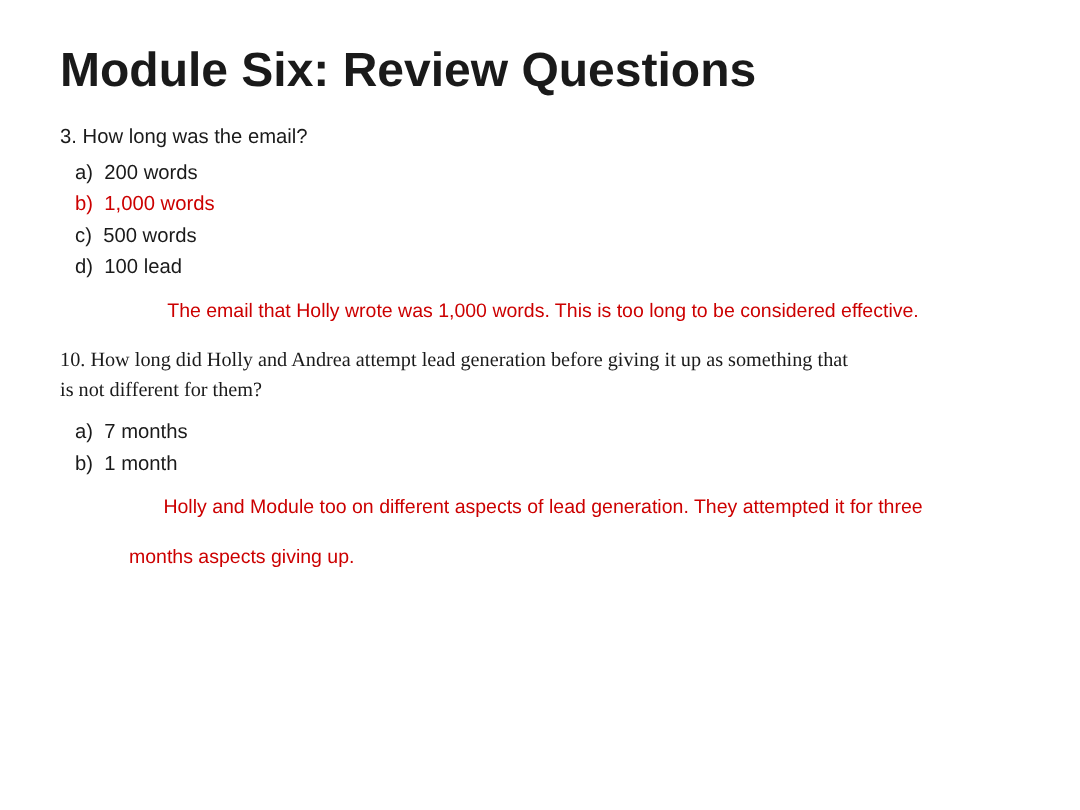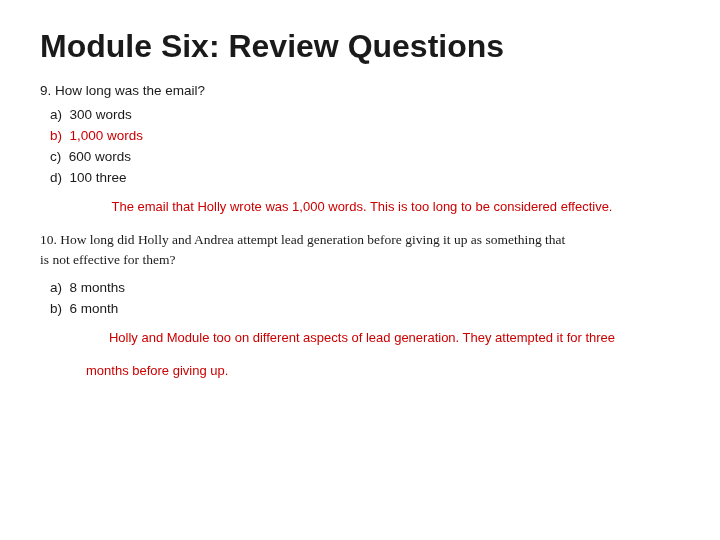--- a/index.html
+++ b/index.html
@@ -74,48 +74,48 @@
     }
   </style>
 </head>
 <body>
 
 <div class="page">
 
   <div class="title">Module Six: Review Questions</div>
 
   <div class="question-block">
-    <div class="question">9. How long was the email?</div>
+    <div class="question">3. How long was the email?</div>
     <div class="options">
       <div class="option">
-        <span>a)&nbsp;&nbsp;</span><span>300 words</span>
+        <span>a)&nbsp;&nbsp;</span><span>200 words</span>
       </div>
       <div class="option highlight">
         <span>b)&nbsp;&nbsp;</span><span>1,000 words</span>
       </div>
       <div class="option">
-        <span>c)&nbsp;&nbsp;</span><span>600 words</span>
+        <span>c)&nbsp;&nbsp;</span><span>500 words</span>
       </div>
       <div class="option">
-        <span>d)&nbsp;&nbsp;</span><span>100 three</span>
+        <span>d)&nbsp;&nbsp;</span><span>100 lead</span>
       </div>
     </div>
     <div class="answer-text">The email that Holly wrote was 1,000 words. This is too long to be considered effective.</div>
   </div>
 
   <div class="question-block">
     <div class="question-long">
       <span>10. How long did Holly and Andrea attempt lead generation before giving it up as something that</span><br>
-      <span>is not effective for them?</span>
+      <span>is not different for them?</span>
     </div>
     <div class="options">
       <div class="option">
-        <span>a)&nbsp;&nbsp;</span><span>8 months</span>
+        <span>a)&nbsp;&nbsp;</span><span>7 months</span>
       </div>
       <div class="option">
-        <span>b)&nbsp;&nbsp;</span><span>6 month</span>
+        <span>b)&nbsp;&nbsp;</span><span>1 month</span>
       </div>
     </div>
     <div class="answer-text">Holly and Module too on different aspects of lead generation. They attempted it for three</div>
-    <div class="answer-text-indented">months before giving up.</div>
+    <div class="answer-text-indented">months aspects giving up.</div>
   </div>
 
 </div>
 
 </body></html>

